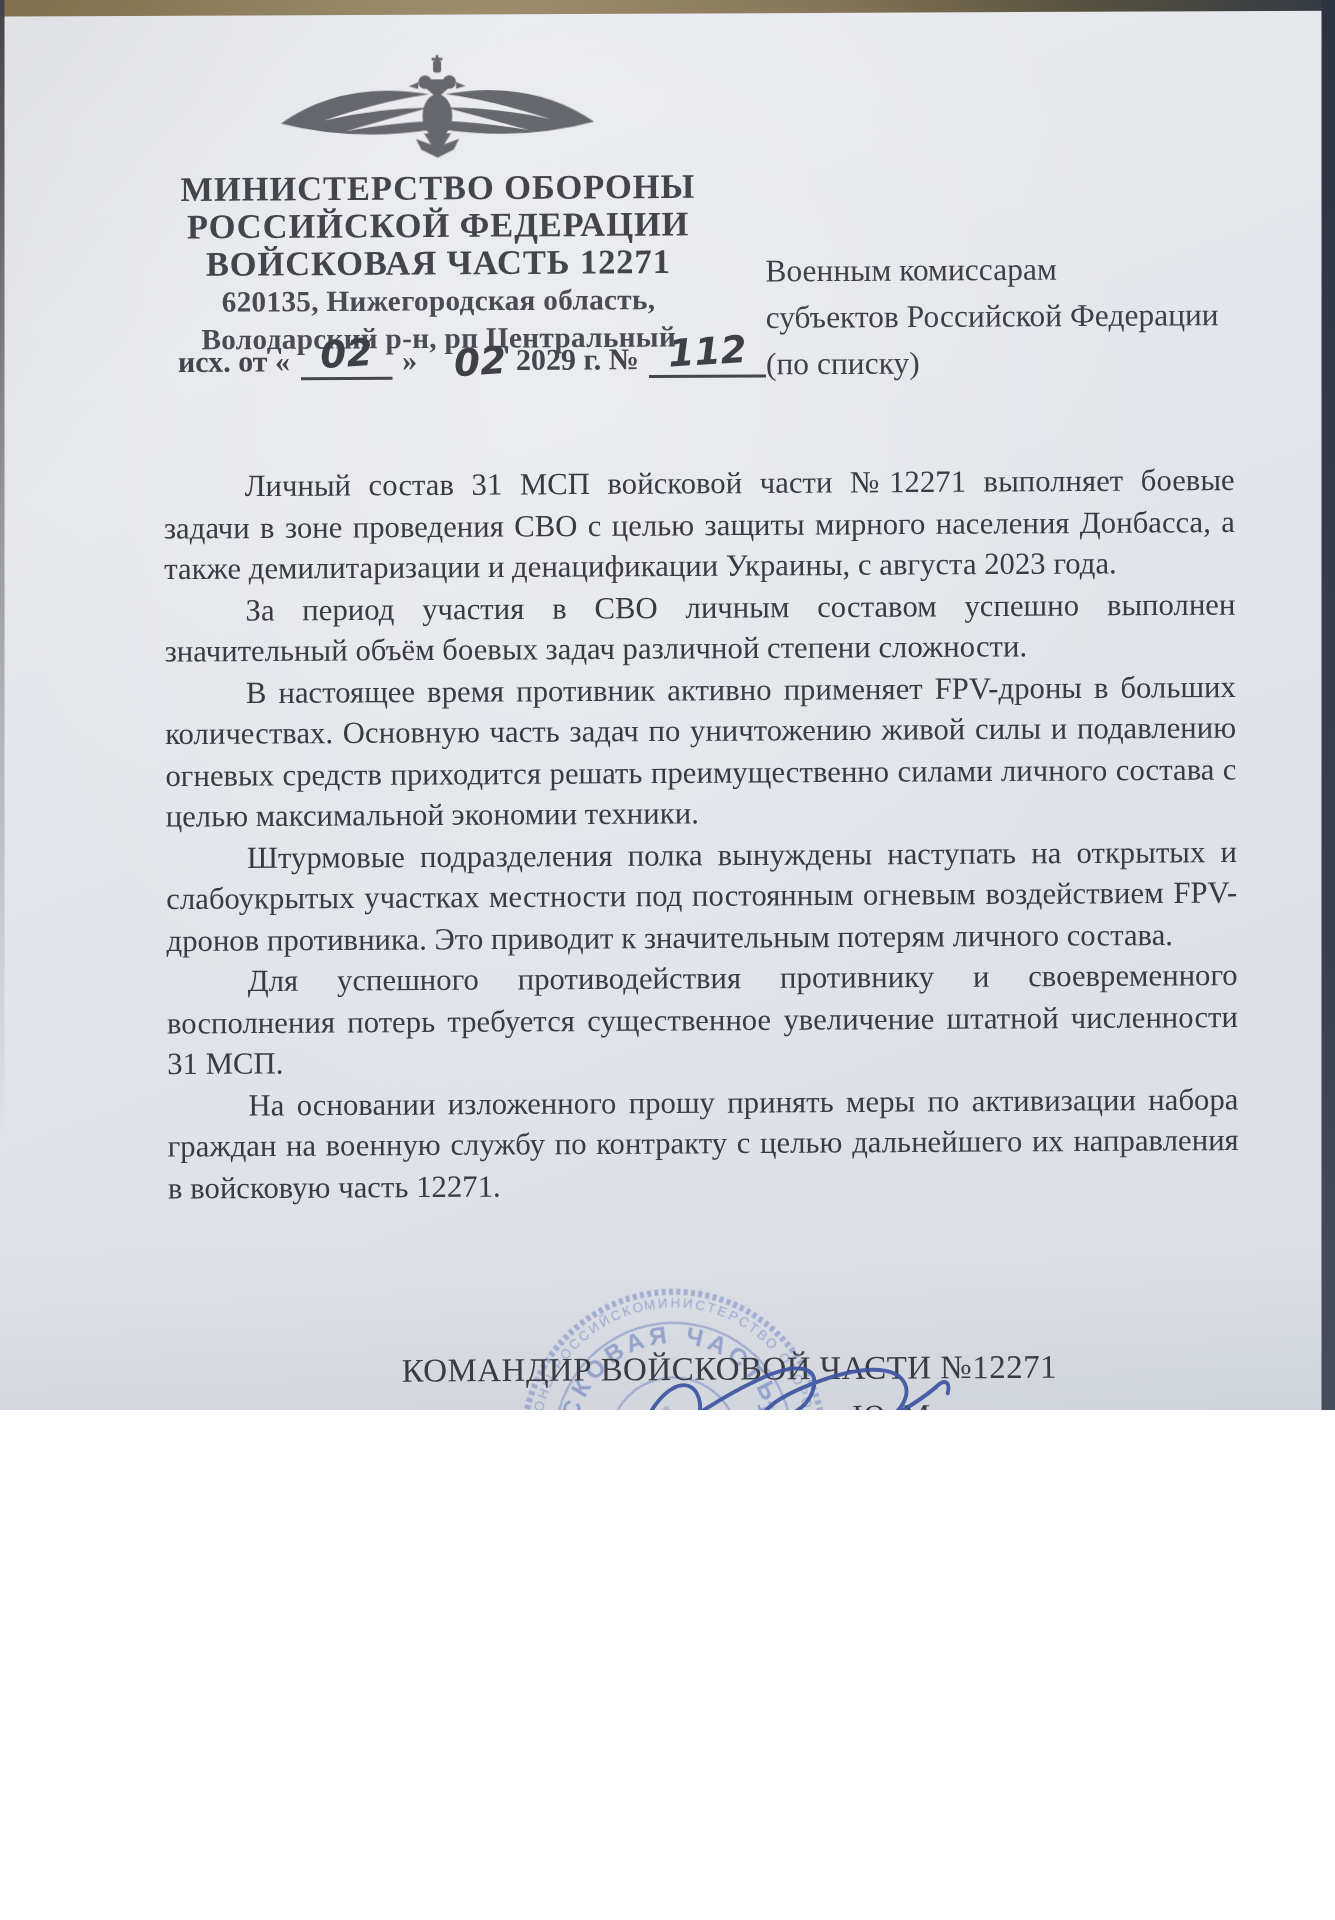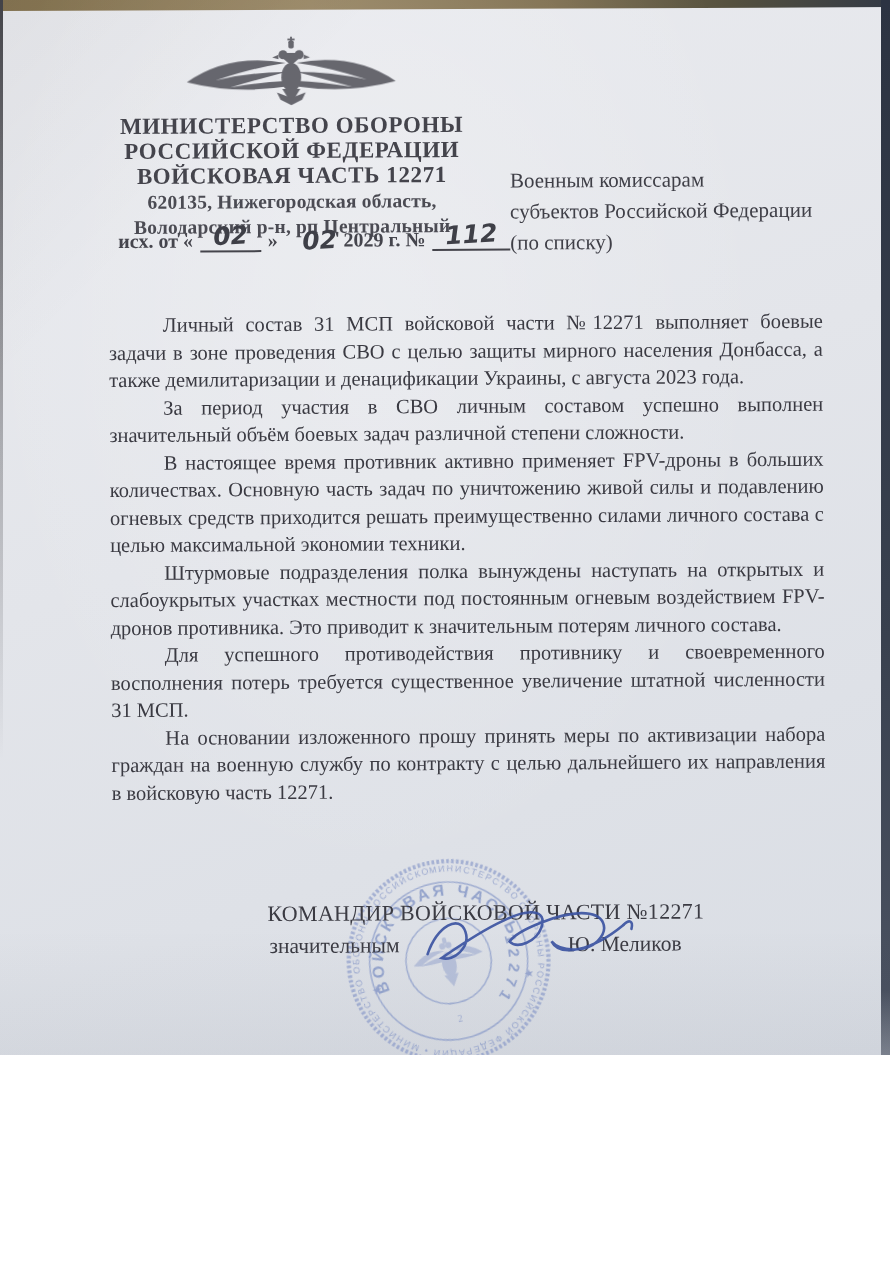--- a/index.html
+++ b/index.html
@@ -1,17 +1,17 @@
 <!DOCTYPE html>
 <html><head>
 <meta charset="utf-8">
 <style>
   html,body{margin:0;padding:0;}
   .scene{
-    position:relative;width:890px;height:1055px;overflow:hidden;
+    position:relative;width:890px;height:940px;overflow:hidden;
     background:linear-gradient(160deg,#eaebef 0%,#e3e5ea 45%,#d9dde4 100%);
     font-family:"Liberation Serif",serif;
   }
   
   .edge-top{position:absolute;top:0;left:0;width:100%;height:11px;
     background:linear-gradient(90deg,#867552 0%,#93805c 35%,#7c6c4c 62%,#55513f 82%,#333a45 100%);
     transform:rotate(-0.25deg);transform-origin:left top;}
   .edge-right{position:absolute;top:0;right:0;width:9px;height:1165px;
     background:linear-gradient(180deg,#2c3342 0%,#39414f 55%,#4a5160 85%,rgba(74,81,96,0) 100%);}
   .edge-left{position:absolute;top:0;left:0;width:3px;height:760px;

